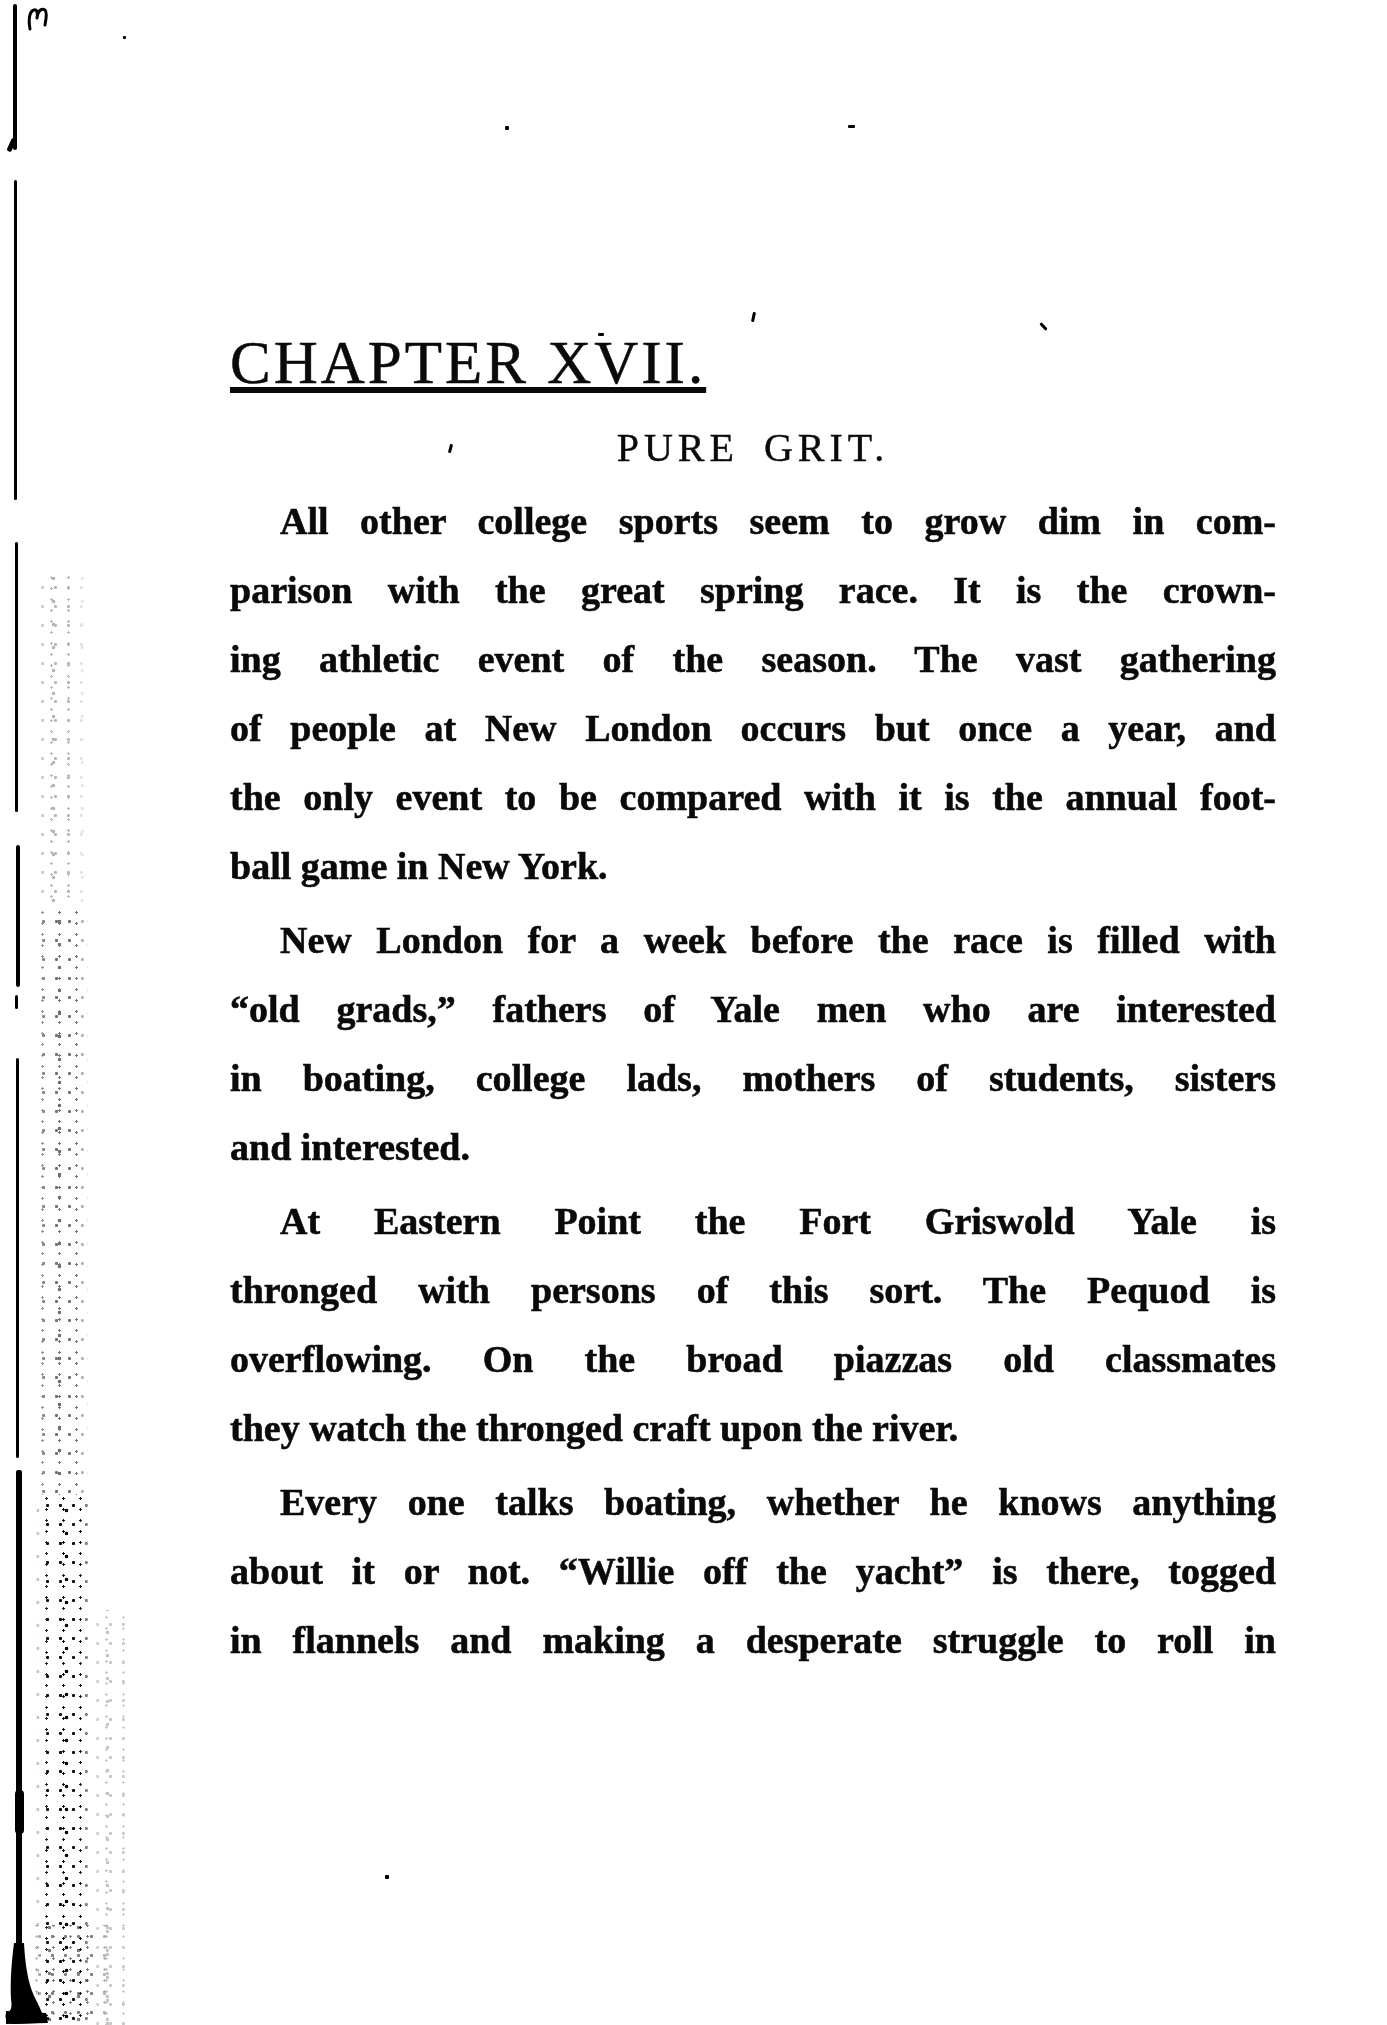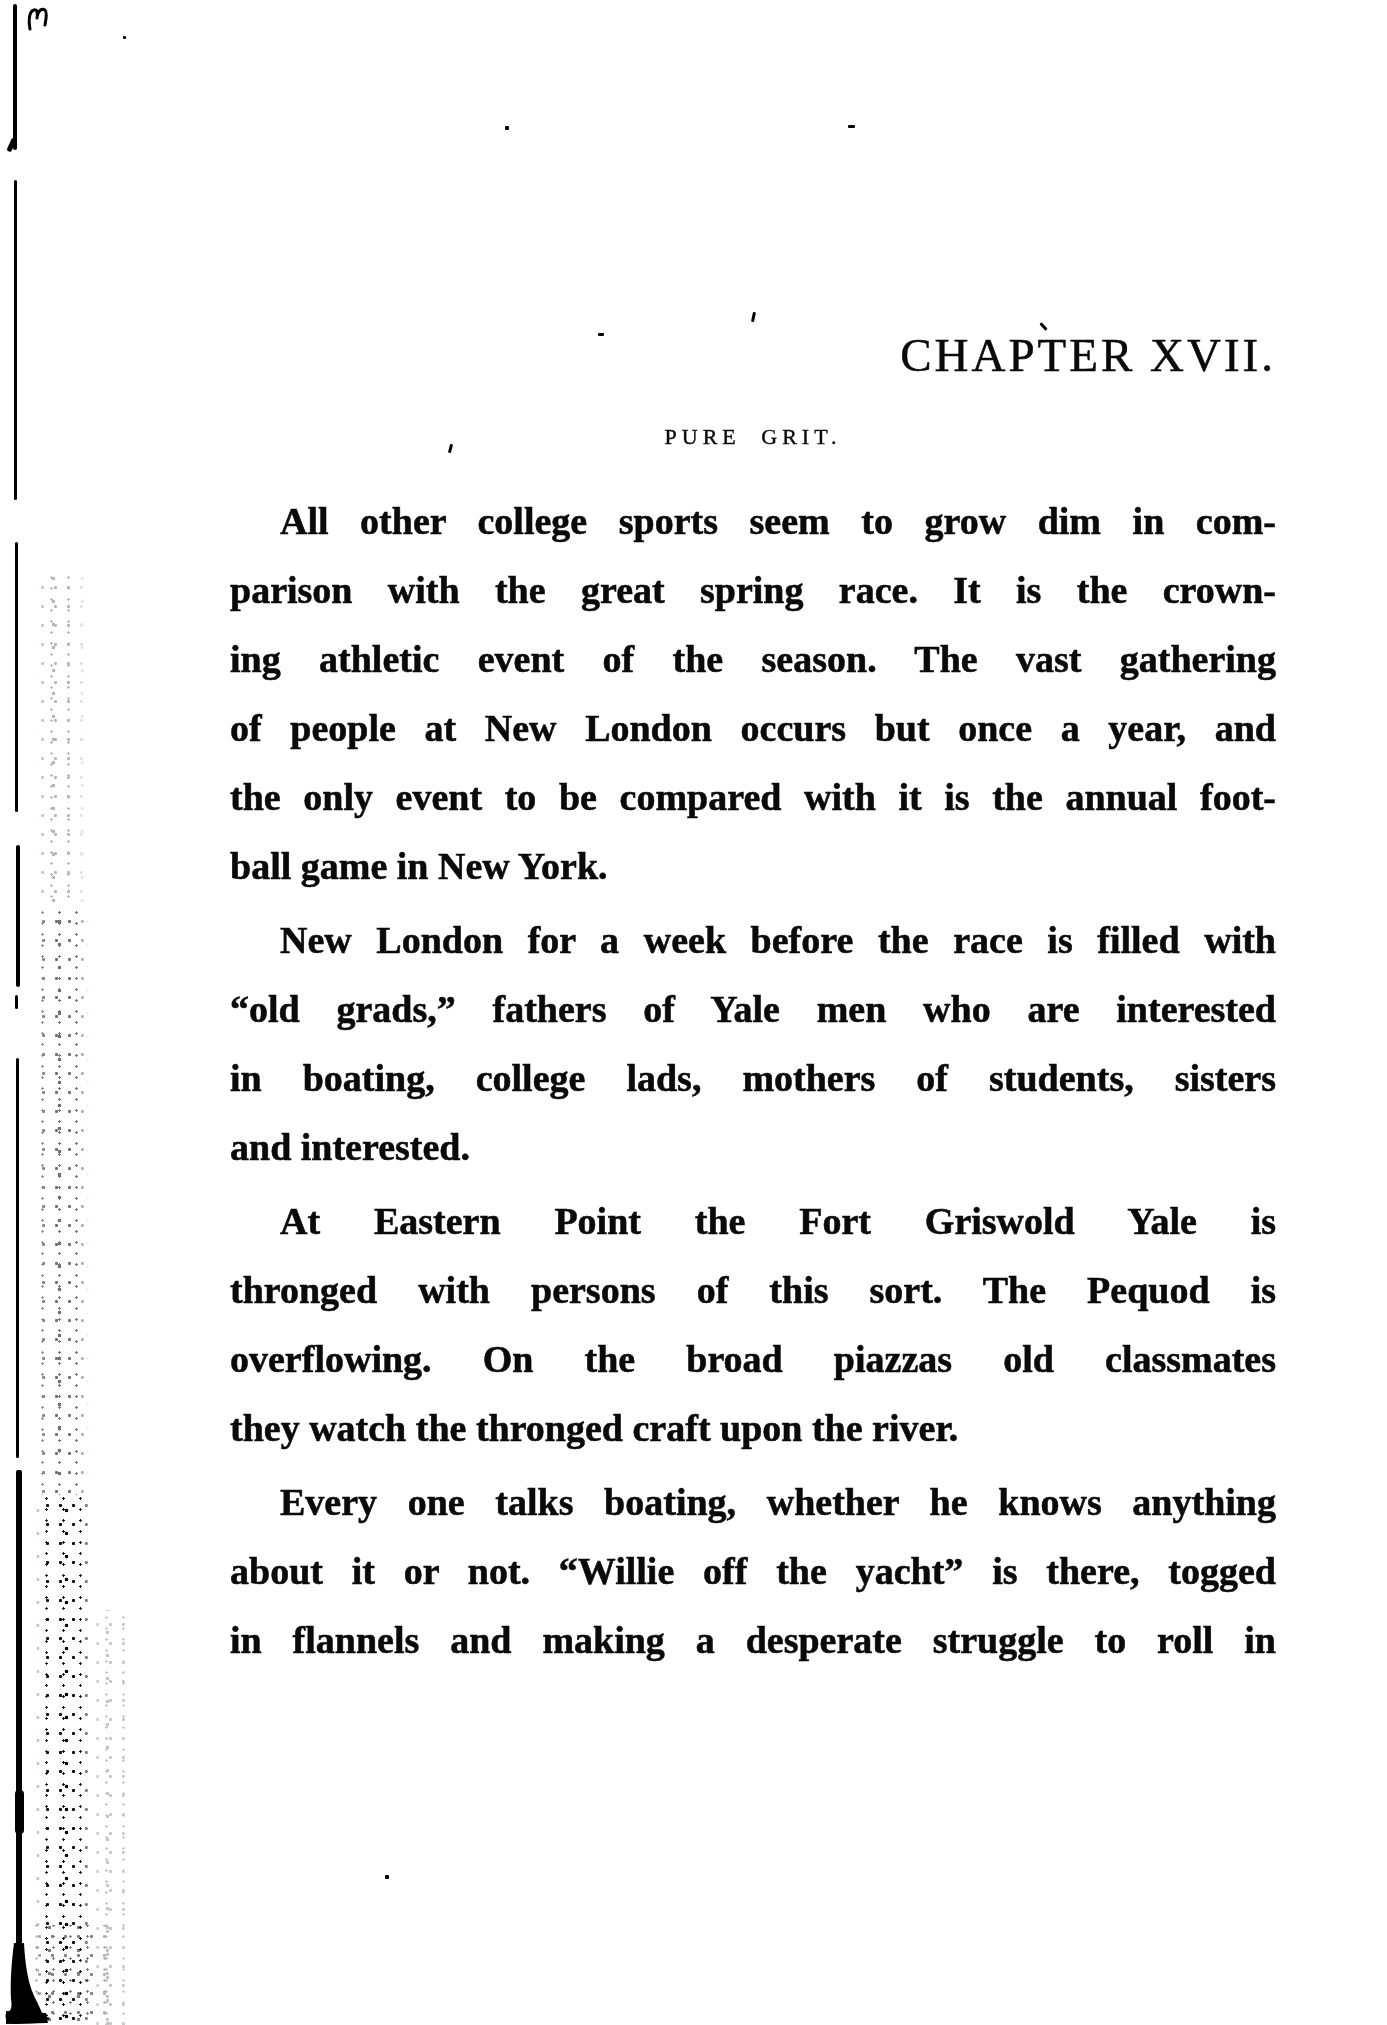--- a/index.html
+++ b/index.html
@@ -8,27 +8,28 @@
     background:#ffffff;
     font-family:"Liberation Serif","DejaVu Serif",serif;
     position:relative;overflow:hidden;
   }
   .page{position:absolute;inset:0;background:#fff;color:#050505;}
 
   
   .content{position:absolute;left:230px;top:0;width:1046px;height:100%;}
   .chapter-heading{
     position:absolute;top:328px;left:0;width:100%;
-    text-align:right;font-size:47px;letter-spacing:3px;
+    text-align:left;font-size:61px;letter-spacing:3px;
     color:#0a0a0a;-webkit-text-stroke:0.5px #0a0a0a;
     white-space:nowrap;
+    text-decoration:underline;
   }
   .chapter-subtitle{
     position:absolute;top:424px;left:0;width:100%;
-    text-align:center;font-size:22px;letter-spacing:5px;word-spacing:10px;
+    text-align:center;font-size:40px;letter-spacing:5px;word-spacing:10px;
     color:#0a0a0a;-webkit-text-stroke:0.4px #0a0a0a;
   }
   .bodycopy{
     position:absolute;top:487px;left:0;width:1046px;
     font-size:38px;line-height:69px;color:#0a0a0a;font-weight:bold;
     -webkit-text-stroke:0.55px #0a0a0a;
   }
   .para{margin:0 0 5px 0;}
   .ln{
     text-align:justify;text-align-last:justify;

